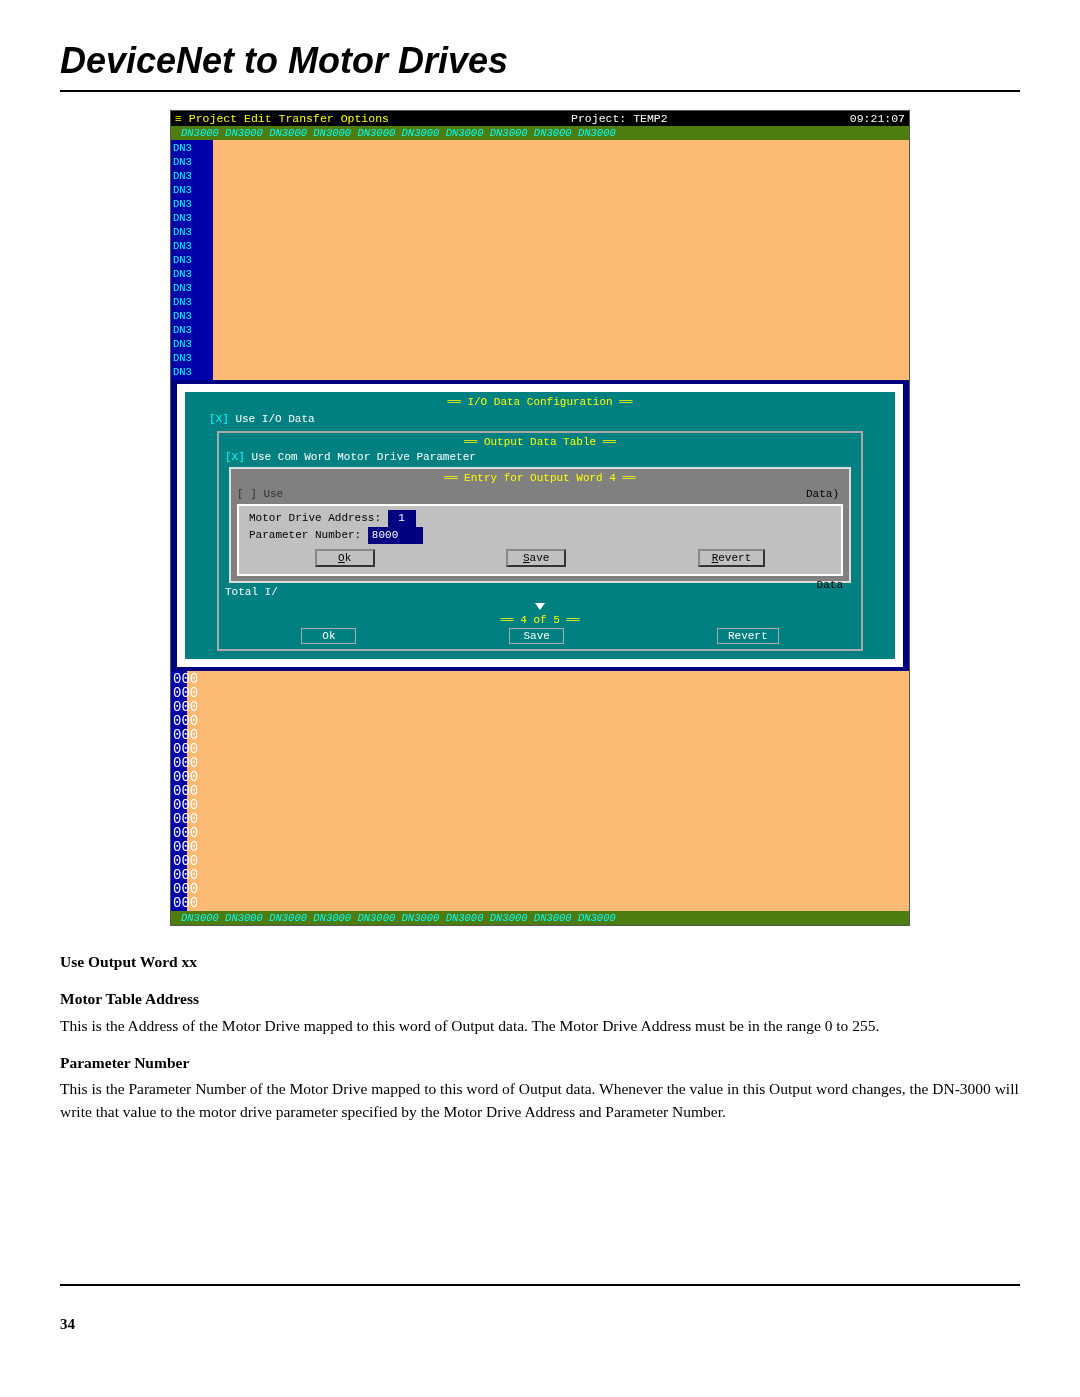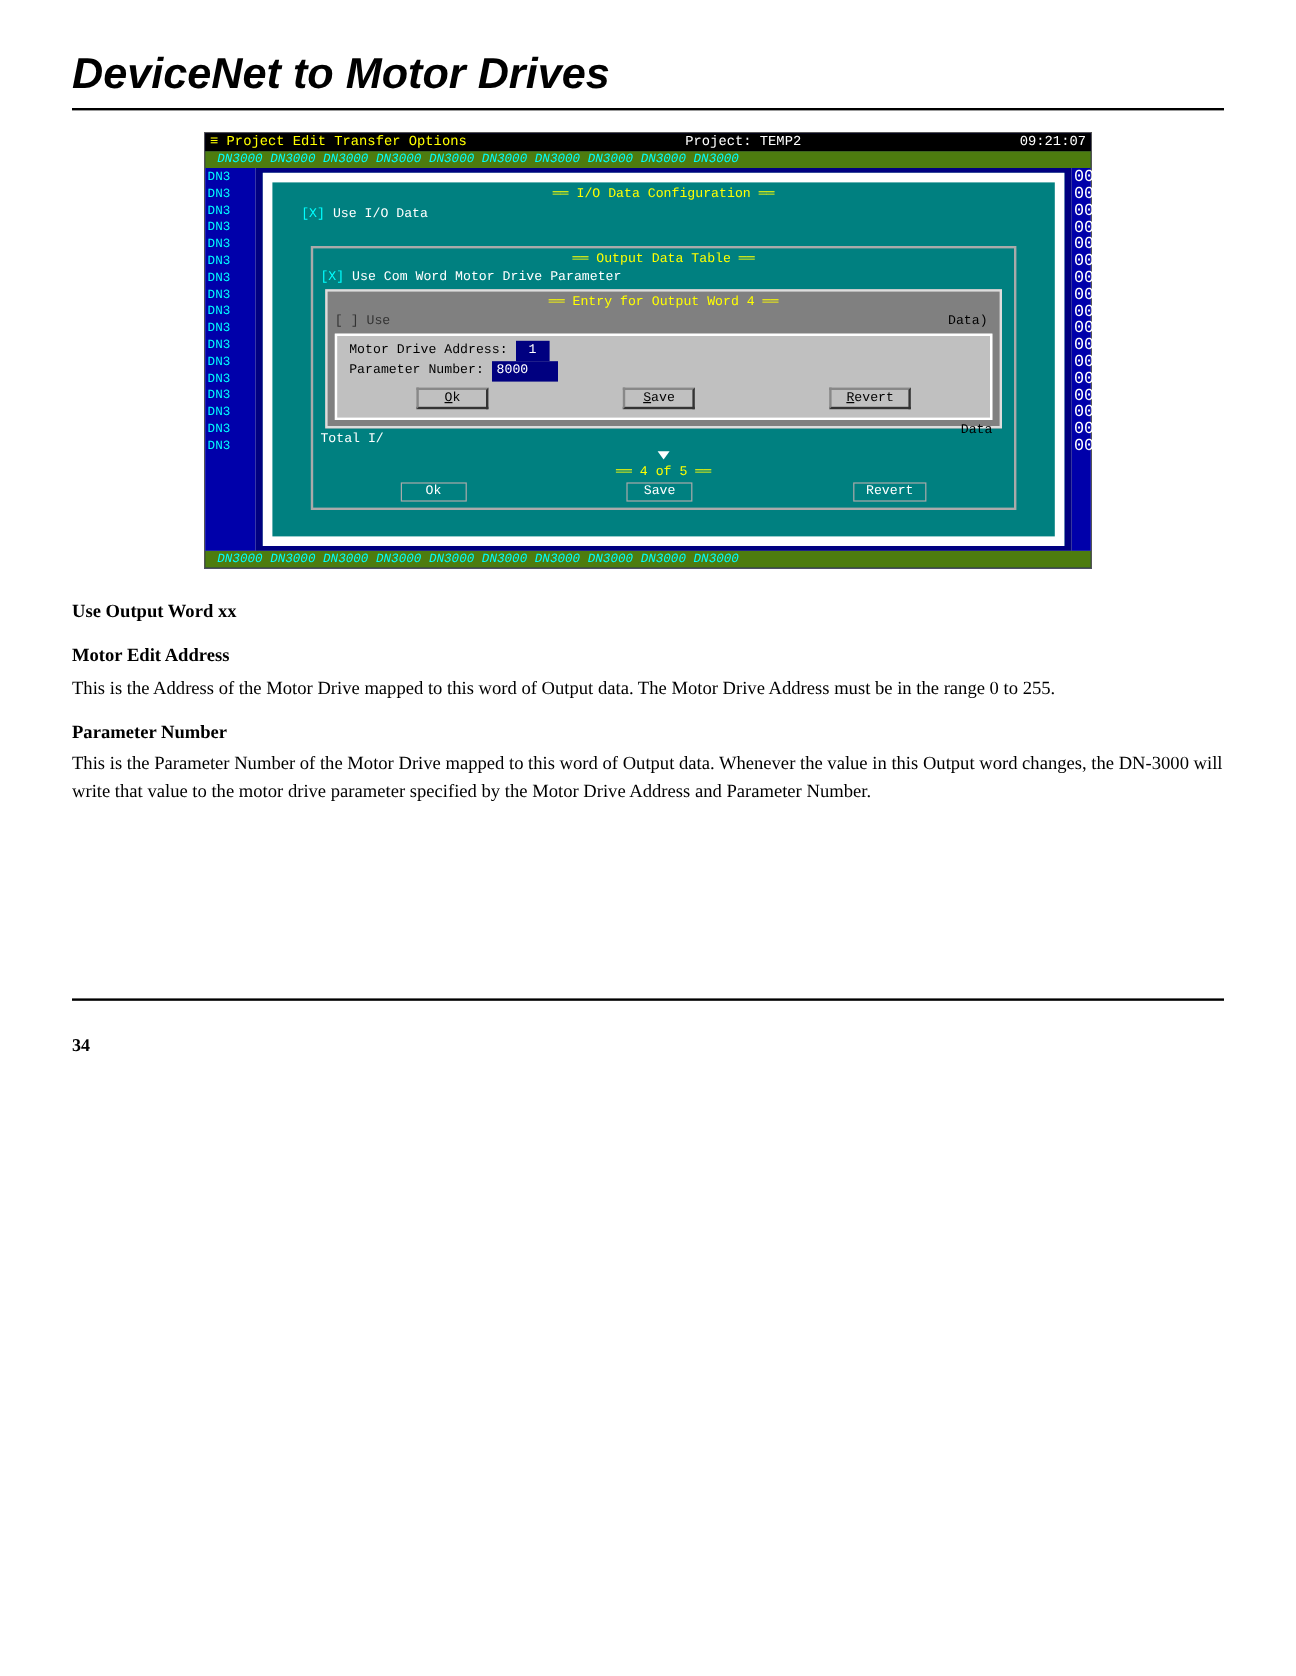--- a/index.html
+++ b/index.html
@@ -55,21 +55,22 @@
       font-size: 10.5px;
       padding: 1px 10px;
       white-space: nowrap;
       overflow: hidden;
       font-style: italic;
     }
 
     
     .main-area {
       display: flex;
-      background: #e5e5e5;
+      background: #fdba74;
+      flex-direction: column;
     }
 
     
     .left-col {
       width: 42px;
       background: #0000aa;
       color: #00ffff;
       font-size: 10.5px;
       padding: 1px 2px;
     }
@@ -293,21 +294,21 @@
       <div class="dialog-outer">
         <div class="dialog-title">
           ══ I/O Data Configuration ══
         </div>
 
         <div class="dialog-row">
           <span class="dialog-checkbox">[X]</span>
           <span> Use I/O Data</span>
         </div>
 
-        <div style="margin:18px 8px; background:#008080; border:2px solid #aaa; padding:3px 6px;">
+        <div style="margin:4px 8px; background:#008080; border:2px solid #aaa; padding:3px 6px;">
           <div class="center-line" style="font-size:11px; margin-bottom:2px;">
             ══ Output Data Table ══
           </div>
           <div class="dialog-row">
             <span class="dialog-checkbox">[X]</span>
             <span> Use Com Word  Motor Drive  Parameter</span>
           </div>
 
           <div style="margin:2px 4px; background:#808080; border:2px solid #ddd; padding:3px 6px;">
             <div style="color:#ffff00; text-align:center; font-size:11px; margin-bottom:3px;">
@@ -404,21 +405,21 @@
   <div class="dn-row">DN3000  DN3000  DN3000  DN3000  DN3000  DN3000  DN3000  DN3000  DN3000  DN3000</div>
 
 
 </div>
 
 <div class="content-section">
   <div class="section-heading">Use Output Word xx</div>
 </div>
 
 <div class="content-section">
-  <div class="section-heading">Motor Edit Address</div>
+  <div class="section-heading">Motor Table Address</div>
   <p>This is the Address of the Motor Drive mapped to this word of Output data.  The Motor Drive Address must be in the range 0 to 255.</p>
 </div>
 
 <div class="content-section">
   <div class="section-heading">Parameter Number</div>
   <p>This is the Parameter Number of the Motor Drive mapped to this word of Output data.  Whenever the value in this Output word changes, the DN-3000 will write that value to the motor drive parameter specified by the Motor Drive Address and Parameter Number.</p>
 </div>
 
 <div style="margin-top: 160px;">
   <hr class="bottom-rule">

